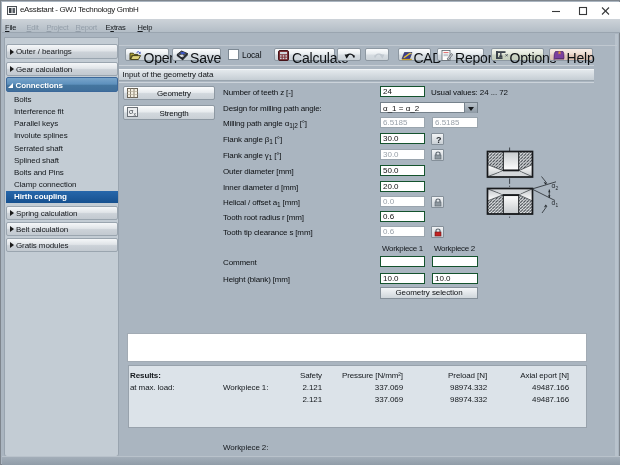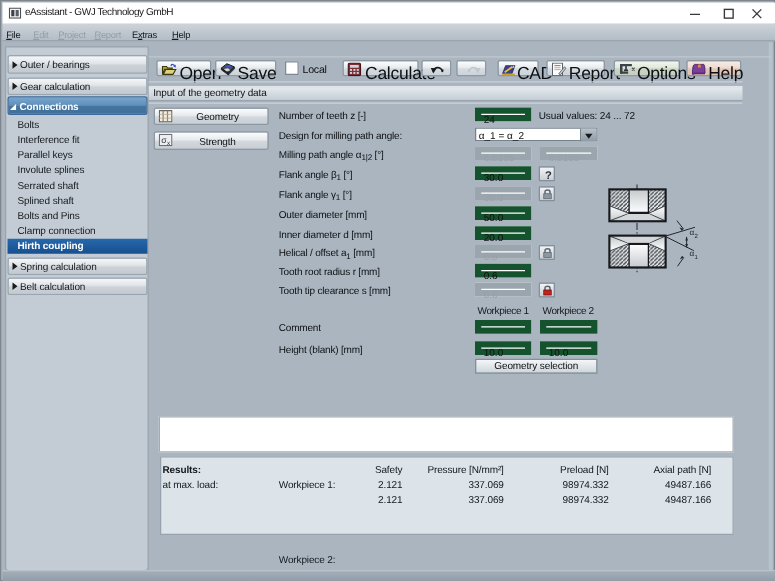--- a/index.html
+++ b/index.html
@@ -21,21 +21,21 @@
   .shead .t{position:absolute;left:9.5px;top:1px;}
   #conhead{position:absolute;left:4.5px;top:76px;width:112px;height:14.5px;background:linear-gradient(#79a5cb,#5d90bc 48%,#45769f 55%,#406f9b);border:1px solid #3c689a;border-radius:2px;box-sizing:border-box;font-size:8px;letter-spacing:-0.1px;color:#fff;font-weight:bold;}
   #conhead .t{position:absolute;left:9px;top:2.5px;text-align:center;}
   .sitem{position:absolute;left:13px;font-size:8px;letter-spacing:-0.1px;color:#14181c;}
   #hirth{position:absolute;left:4.5px;top:189.5px;width:112px;height:12.5px;background:linear-gradient(#2767ab,#16508f);font-size:8px;letter-spacing:-0.1px;color:#fff;font-weight:bold;line-height:12px;}
   #hirth span{margin-left:8.5px;}
   
   .tbtn{position:absolute;top:46.5px;height:13.5px;background:linear-gradient(#fcfdfe,#e9edf0 45%,#d6dce1 55%,#ccd3d9);border:1px solid #8d98a2;border-radius:2px;box-sizing:border-box;font-size:14px;letter-spacing:-0.2px;color:#0d1013;}
   .tbtn .lbl{position:absolute;top:1.5px;}
   
-  .ibox{position:absolute;background:#fff;border:5px solid #14532d;box-sizing:border-box;font-size:8px;color:#111;padding:0 0 0 2px;line-height:9px;}
+  .ibox{position:absolute;background:#fff;border:1px solid #14532d;box-sizing:border-box;font-size:8px;color:#111;padding:0 0 0 2px;line-height:9px;}
   .ibox.dis{color:#99a1a9;border-color:#9aa5ae;}
   .flabel{position:absolute;left:222px;font-size:8px;letter-spacing:-0.15px;color:#0d1013;}
   sub.s{font-size:6.5px;vertical-align:-2px;}
   
   .sqbtn{position:absolute;left:430px;width:13px;height:12px;background:linear-gradient(#f2f4f6,#c9d0d6);border:1px solid #848f99;border-radius:1px;box-sizing:border-box;}
   
   .rtext{position:absolute;font-size:8px;letter-spacing:-0.1px;color:#14181c;white-space:nowrap;}
   .rnum{position:absolute;font-size:8px;letter-spacing:-0.1px;color:#14181c;text-align:right;white-space:nowrap;}
 </style>
 </head>
@@ -88,20 +88,24 @@
   <div class="sitem" style="top:167.2px">Bolts and Pins</div>
   <div class="sitem" style="top:179.4px">Clamp connection</div>
   <div id="hirth"><span>Hirth coupling</span></div>
   <div class="shead" style="top:204.5px">
       <span class="arr"></span>
       <span class="t">Spring calculation</span>
     </div>
   <div class="shead" style="top:220.5px">
       <span class="arr"></span>
       <span class="t">Belt calculation</span>
+    </div>
+  <div class="shead" style="top:236.5px">
+      <span class="arr"></span>
+      <span class="t">Gratis modules</span>
     </div>
 
   <div class="tbtn" style="left:123.5px;width:44px;">
     <svg style="position:absolute;left:3px;top:1px" width="13" height="11" viewBox="0 0 13 11">
       <path d="M1 9.5 L1 3.2 L4.2 3.2 L5.2 4.4 L8.8 4.4 L8.8 5.4 L2.8 5.4 Z" fill="#b5a93e" stroke="#3c370f" stroke-width="0.9"></path>
       <path d="M1.6 9.5 L3.6 5.6 L11.6 5.6 L9.4 9.5 Z" fill="#ddd27c" stroke="#3c370f" stroke-width="0.9"></path>
       <path d="M7.6 2.6 q1.8 -2.2 3.2 0.4" fill="none" stroke="#3347b8" stroke-width="1"></path>
       <path d="M11.5 1.6 l0.1 2.4 l-2 -0.8 Z" fill="#3347b8"></path>
     </svg>
     <span class="lbl" style="left:18px">Open</span>
@@ -341,21 +345,21 @@
     <text x="72.5" y="60" font-size="4.8" font-family="Liberation Sans" fill="#23282d">1</text>
   </svg>
 
   <div class="abs" style="left:126px;top:332px;width:460px;height:29px;background:#fff;border:1px solid #a2abb4;box-sizing:border-box;"></div>
 
   <div class="abs" style="left:126.5px;top:364px;width:459.5px;height:62.5px;background:#dce3e9;border:1px solid #98a2ac;box-sizing:border-box;"></div>
   <div class="rtext" style="left:129px;top:370px;font-weight:bold;">Results:</div>
   <div class="rnum" style="left:271px;top:370px;width:50px;">Safety</div>
   <div class="rnum" style="left:322px;top:370px;width:80px;">Pressure [N/mm²]</div>
   <div class="rnum" style="left:406px;top:370px;width:80px;">Preload [N]</div>
-  <div class="rnum" style="left:488px;top:370px;width:80px;">Axial path [N]</div>
+  <div class="rnum" style="left:488px;top:370px;width:80px;">Axial eport [N]</div>
   <div class="rtext" style="left:129px;top:382px;">at max. load:</div>
   <div class="rtext" style="left:222px;top:382px;">Workpiece 1:</div>
   <div class="rnum" style="left:271px;top:382px;width:50px;">2.121</div>
   <div class="rnum" style="left:322px;top:382px;width:80px;">337.069</div>
   <div class="rnum" style="left:406px;top:382px;width:80px;">98974.332</div>
   <div class="rnum" style="left:488px;top:382px;width:80px;">49487.166</div>
   <div class="rtext" style="left:222px;top:393.5px;margin-top:48px;">Workpiece 2:</div>
   <div class="rnum" style="left:271px;top:393.5px;width:50px;">2.121</div>
   <div class="rnum" style="left:322px;top:393.5px;width:80px;">337.069</div>
   <div class="rnum" style="left:406px;top:393.5px;width:80px;">98974.332</div>

